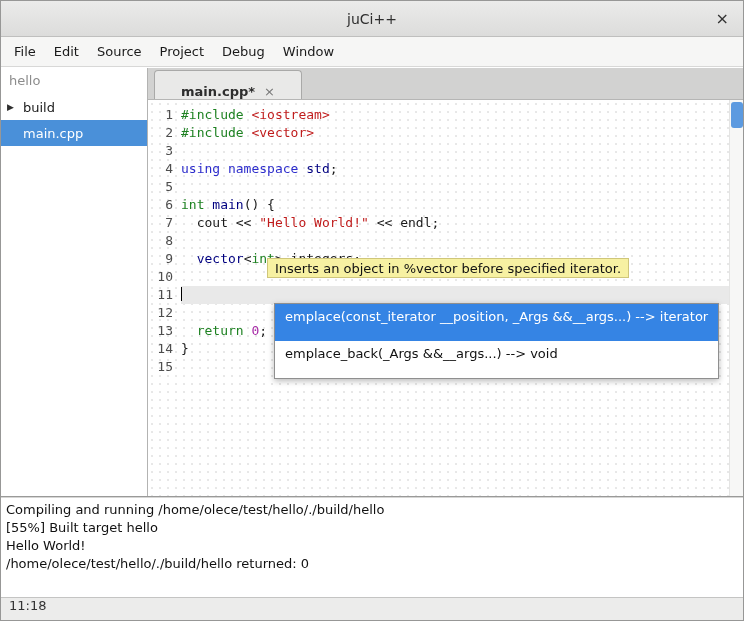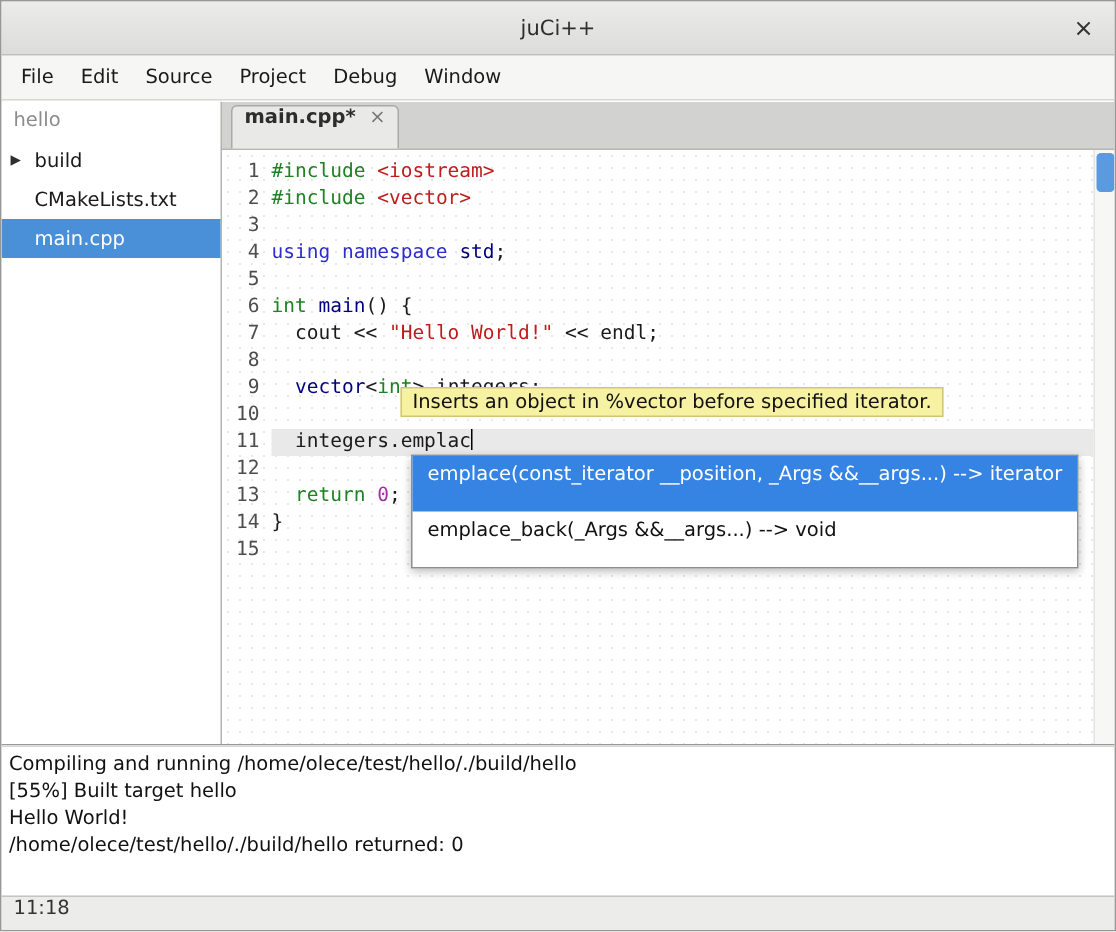--- a/index.html
+++ b/index.html
@@ -33,21 +33,21 @@
               font-size: 13px; color: #1a1a1a; cursor: default; }
   .tree-row.selected { color: #fff; }
   .expander { width: 16px; flex: none; font-size: 9px; color: #2e2e2e; text-align: left; }
   .tree-row.selected .expander { color: #fff; }
 
   
   .editor-col { flex: 1; display: flex; flex-direction: column; min-width: 0; }
   .tabbar { height: 32px; flex: none; background: #d2d2d1; border-bottom: 1px solid #b6b6b5;
             display: flex; align-items: flex-end; padding-left: 6px; }
   .tab { height: 29px; background: #e9e9e8; border: 1px solid #a9a9a8; border-bottom: none;
-         border-radius: 4px 4px 0 0; display: flex; align-items: flex-start; padding: 0 8px;
+         border-radius: 4px 4px 0 0; display: flex; align-items: flex-end; padding: 0 26px;
          gap: 9px; }
   .tab-label { font-size: 13px; font-weight: bold; color: #2d2d2d; }
   .tab-close { font-size: 13px; color: #777; cursor: pointer; }
 
   .editor { flex: 1; position: relative; background: #fff; overflow: hidden;
             background-image: radial-gradient(circle, rgba(110,110,110,0.16) 0.8px, rgba(0,0,0,0) 0.9px);
             background-size: 8px 8px; }
   .code { position: absolute; top: 6px; left: 0; right: 14px; }
   .code-line { display: flex; height: 18px; line-height: 18px; white-space: pre;
                font-family: "DejaVu Sans Mono", monospace; font-size: 13px; }
@@ -108,24 +108,20 @@
 
   <div class="main">
 
     <div class="sidebar">
       <div class="project-row">hello</div>
       <div>
           <div class="tree-row">
             <span class="expander">▶</span>
             <span class="tree-label">build</span>
           </div>
-          <div class="tree-row">
-            <span class="expander"></span>
-            <span class="tree-label">CMakeLists.txt</span>
-          </div>
           <div class="tree-row selected" style="background: rgb(74, 144, 217);">
             <span class="expander"></span>
             <span class="tree-label">main.cpp</span>
           </div>
         </div>
     </div>
 
     <div class="editor-col">
       <div class="tabbar">
         <div class="tab">
@@ -139,21 +135,21 @@
             <div class="code-line"><span class="gutter">1</span><span class="line-text"><span style="color: rgb(30, 130, 34);">#include</span><span> </span><span style="color: rgb(192, 28, 28); text-align: right;">&lt;iostream&gt;</span></span></div>
             <div class="code-line"><span class="gutter">2</span><span class="line-text"><span style="color: rgb(30, 130, 34);">#include</span><span> </span><span style="color: rgb(192, 28, 28);">&lt;vector&gt;</span></span></div>
             <div class="code-line"><span class="gutter">3</span><span class="line-text"></span></div>
             <div class="code-line"><span class="gutter">4</span><span class="line-text"><span style="color: rgb(45, 45, 204);">using</span><span> </span><span style="color: rgb(45, 45, 204);">namespace</span><span> </span><span style="color: rgb(0, 0, 128);">std</span><span>;</span></span></div>
             <div class="code-line"><span class="gutter">5</span><span class="line-text"></span></div>
             <div class="code-line"><span class="gutter">6</span><span class="line-text"><span style="color: rgb(30, 130, 34);">int</span><span> </span><span style="color: rgb(0, 0, 128);">main</span><span>() {</span></span></div>
             <div class="code-line"><span class="gutter">7</span><span class="line-text"><span>  cout &lt;&lt; </span><span style="color: rgb(192, 28, 28);">"Hello World!"</span><span> &lt;&lt; endl;</span></span></div>
             <div class="code-line"><span class="gutter">8</span><span class="line-text"></span></div>
             <div class="code-line"><span class="gutter">9</span><span class="line-text"><span>  </span><span style="color: rgb(0, 0, 128);">vector</span><span>&lt;</span><span style="color: rgb(30, 130, 34);">int</span><span>&gt; integers;</span></span></div>
             <div class="code-line"><span class="gutter">10</span><span class="line-text"></span></div>
-            <div class="code-line current"><span class="gutter">11</span><span class="line-text"><span>  integers.emplac</span><span class="cursor"></span></span></div>
+            <div class="code-line current"><span class="gutter">11</span><span class="line-text"><span class="cursor"></span></span></div>
             <div class="code-line"><span class="gutter">12</span><span class="line-text"></span></div>
             <div class="code-line"><span class="gutter">13</span><span class="line-text"><span>  </span><span style="color: rgb(30, 130, 34);">return</span><span> </span><span style="color: rgb(168, 44, 168);">0</span><span>;</span></span></div>
             <div class="code-line"><span class="gutter">14</span><span class="line-text"><span>}</span></span></div>
             <div class="code-line"><span class="gutter">15</span><span class="line-text"></span></div>
           </div>
 
         <div class="tooltip" style="background: rgb(247, 241, 162);">Inserts an object in %vector before specified iterator.</div>
 
         <div class="completion">
             <div class="completion-row selected" style="background: rgb(53, 132, 228);">emplace(const_iterator __position, _Args &amp;&amp;__args...) --&gt; iterator</div>

